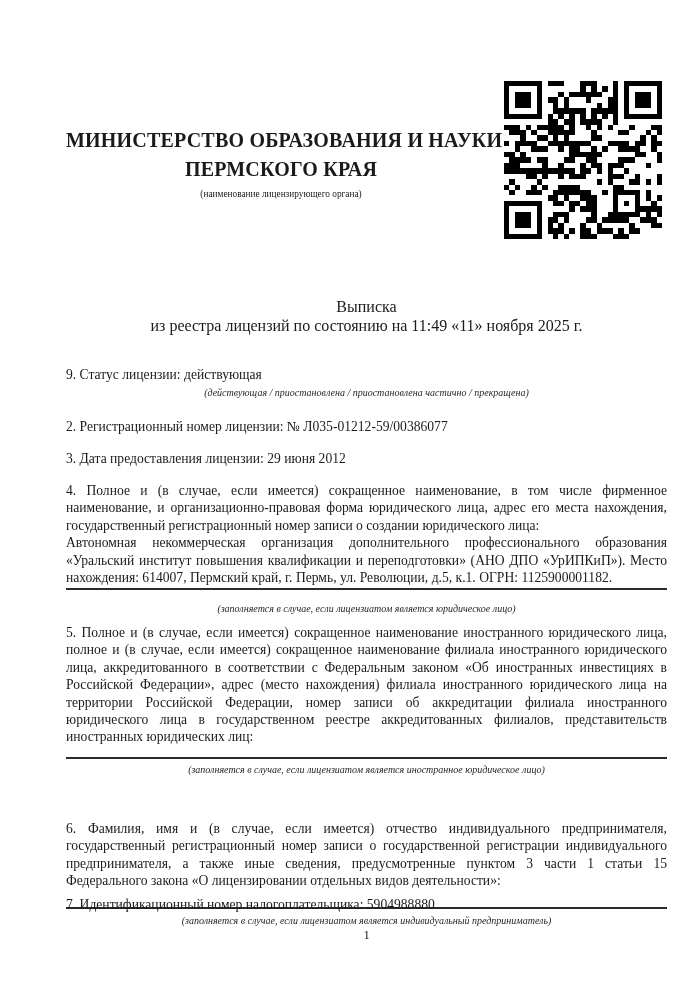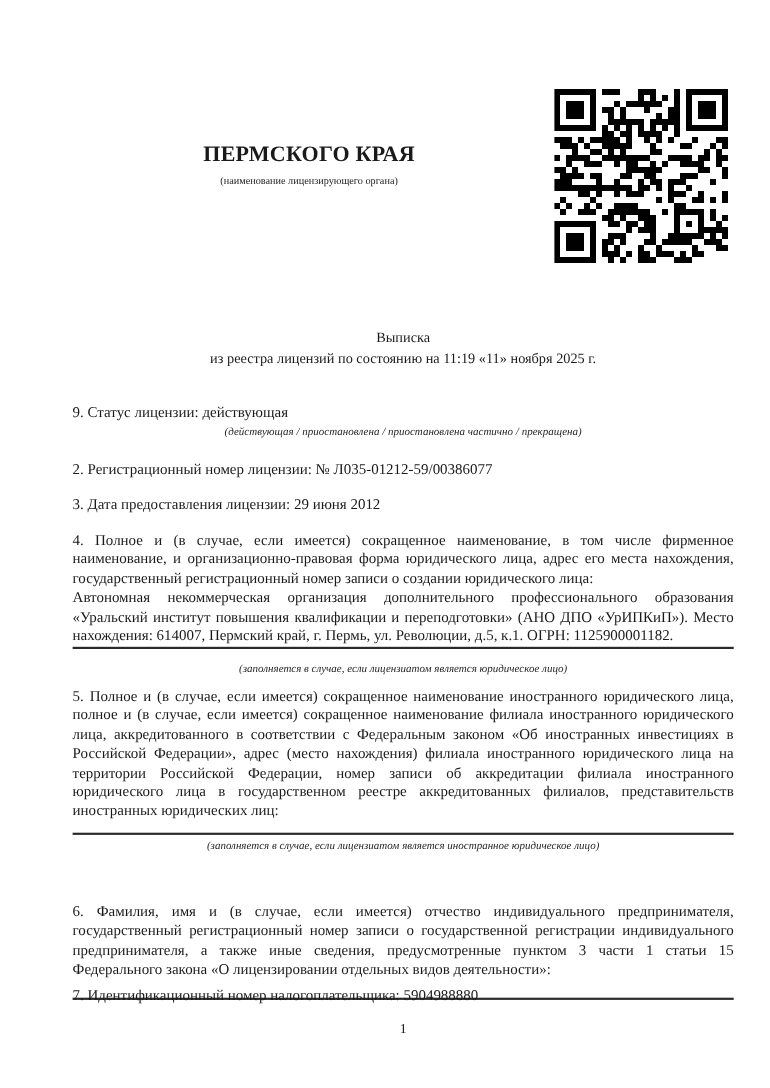--- a/index.html
+++ b/index.html
@@ -38,21 +38,21 @@
     font-size: 9.3px;
     line-height: 12px;
     margin-top: 4px;
   }
   .title-block {
     position: absolute;
     top: 297px;
     left: 66px;
     width: 601px;
     text-align: center;
-    font-size: 13px;
+    font-size: 16px;
     line-height: 19px;
   }
   .block {
     position: absolute;
     left: 66px;
     width: 601px;
     font-size: 13.6px;
     line-height: 17.4px;
   }
   .just { text-align: justify; }
@@ -503,27 +503,28 @@
         <rect x="14" y="28" width="1" height="1"></rect>
         <rect x="15" y="28" width="1" height="1"></rect>
         <rect x="16" y="28" width="1" height="1"></rect>
         <rect x="20" y="28" width="1" height="1"></rect>
         <rect x="21" y="28" width="1" height="1"></rect>
         <rect x="22" y="28" width="1" height="1"></rect>
       </g>
     </svg>
 
   <div class="header">
+    <div class="org-line">МИНИСТЕРСТВО ОБРАЗОВАНИЯ И НАУКИ</div>
     <div class="org-line">ПЕРМСКОГО КРАЯ</div>
     <div class="org-caption">(наименование лицензирующего органа)</div>
   </div>
 
   <div class="title-block">
     <div>Выписка</div>
-    <div>из реестра лицензий по состоянию на 11:19 «11» ноября 2025 г.</div>
+    <div>из реестра лицензий по состоянию на 11:49 «11» ноября 2025 г.</div>
   </div>
 
   <div class="block" style="top:366px">
     <div>9. Статус лицензии: действующая</div>
     <div class="caption item1-caption">(действующая / приостановлена / приостановлена частично / прекращена)</div>
   </div>
 
   <div class="block" style="top:418px">
     <div>2. Регистрационный номер лицензии: № Л035-01212-59/00386077</div>
   </div>
@@ -541,20 +542,21 @@
 
   <div class="block" style="top:624px">
     <div class="just">5. Полное и (в случае, если имеется) сокращенное наименование иностранного юридического лица, полное и (в случае, если имеется) сокращенное наименование филиала иностранного юридического лица, аккредитованного в соответствии с Федеральным законом «Об иностранных инвестициях в Российской Федерации», адрес (место нахождения) филиала иностранного юридического лица на территории Российской Федерации, номер записи об аккредитации филиала иностранного юридического лица в государственном реестре аккредитованных филиалов, представительств иностранных юридических лиц:</div>
     <div class="hr item5-hr"></div>
     <div class="caption item5-caption">(заполняется в случае, если лицензиатом является иностранное юридическое лицо)</div>
   </div>
 
   <div class="block" style="top:820px">
     <div class="just">6. Фамилия, имя и (в случае, если имеется) отчество индивидуального предпринимателя, государственный регистрационный номер записи о государственной регистрации индивидуального предпринимателя, а также иные сведения, предусмотренные пунктом 3 части 1 статьи 15 Федерального закона «О лицензировании отдельных видов деятельности»:</div>
     <div class="hr item6-hr"></div>
+    <div class="caption item6-caption">(заполняется в случае, если лицензиатом является индивидуальный предприниматель)</div>
   </div>
 
   <div class="block" style="top:896px">
     <div>7. Идентификационный номер налогоплательщика: 5904988880</div>
   </div>
 
   <div class="pagenum">1</div>
 
 </div>
 

